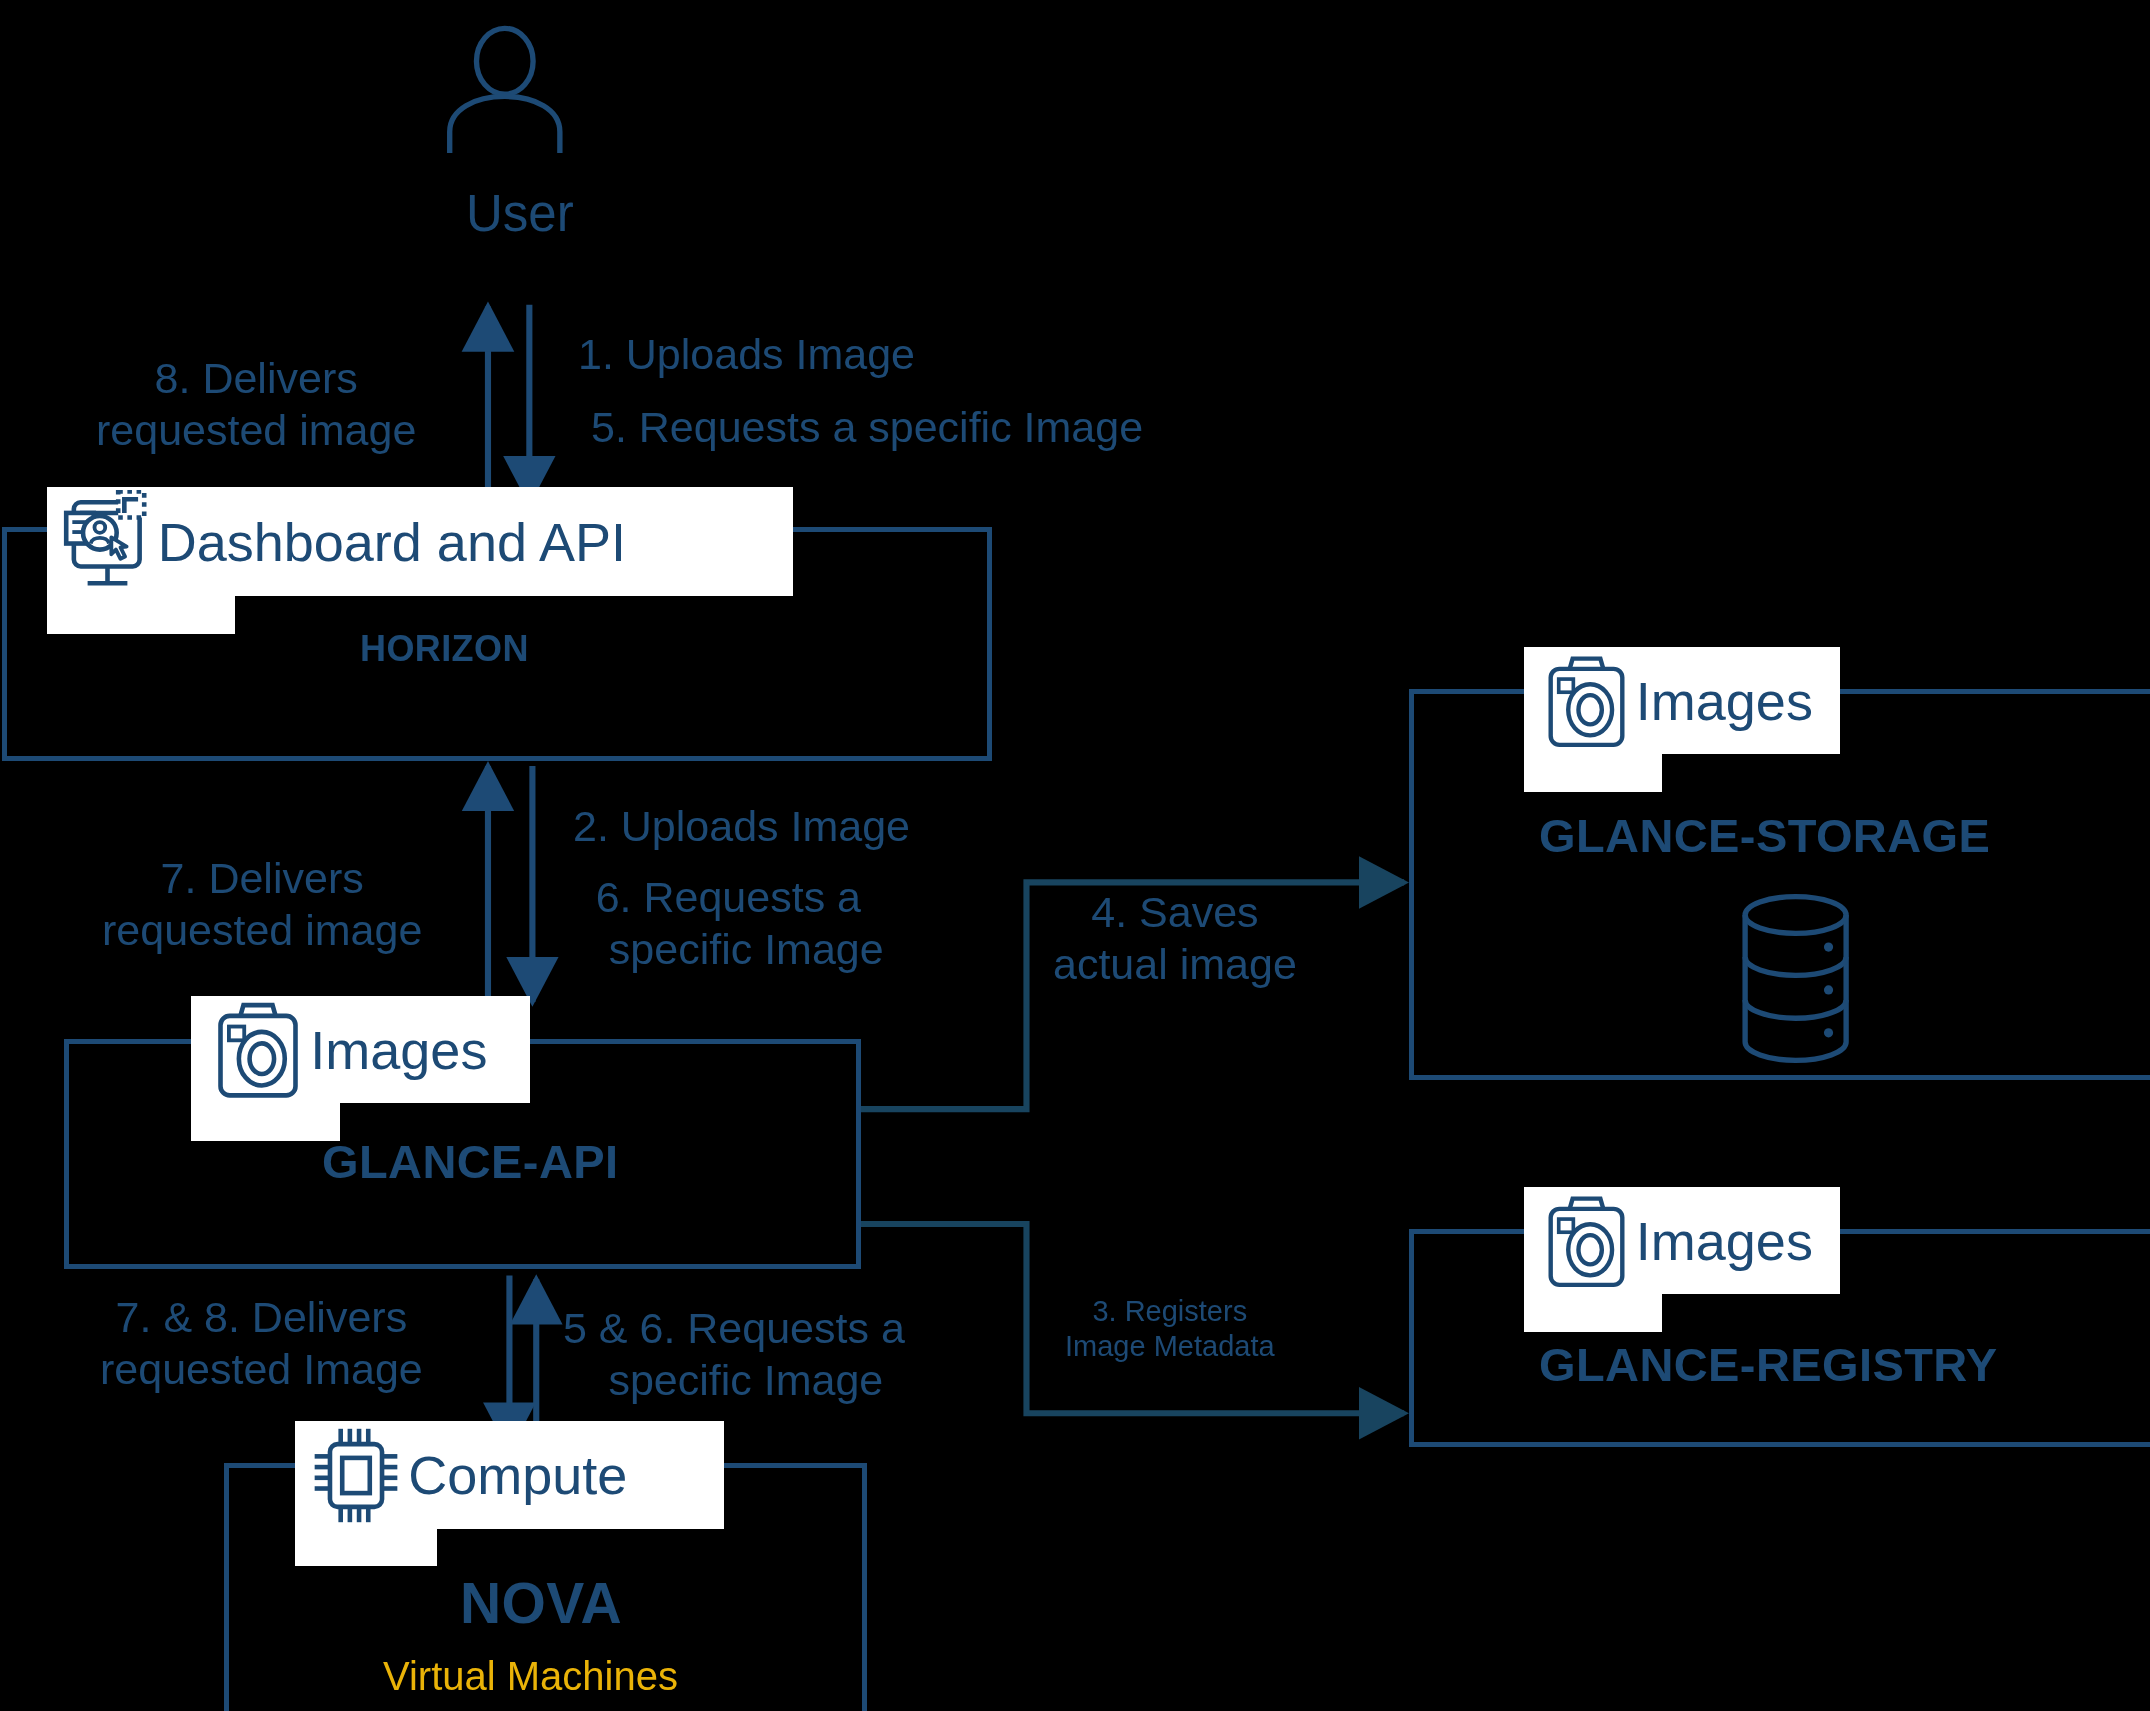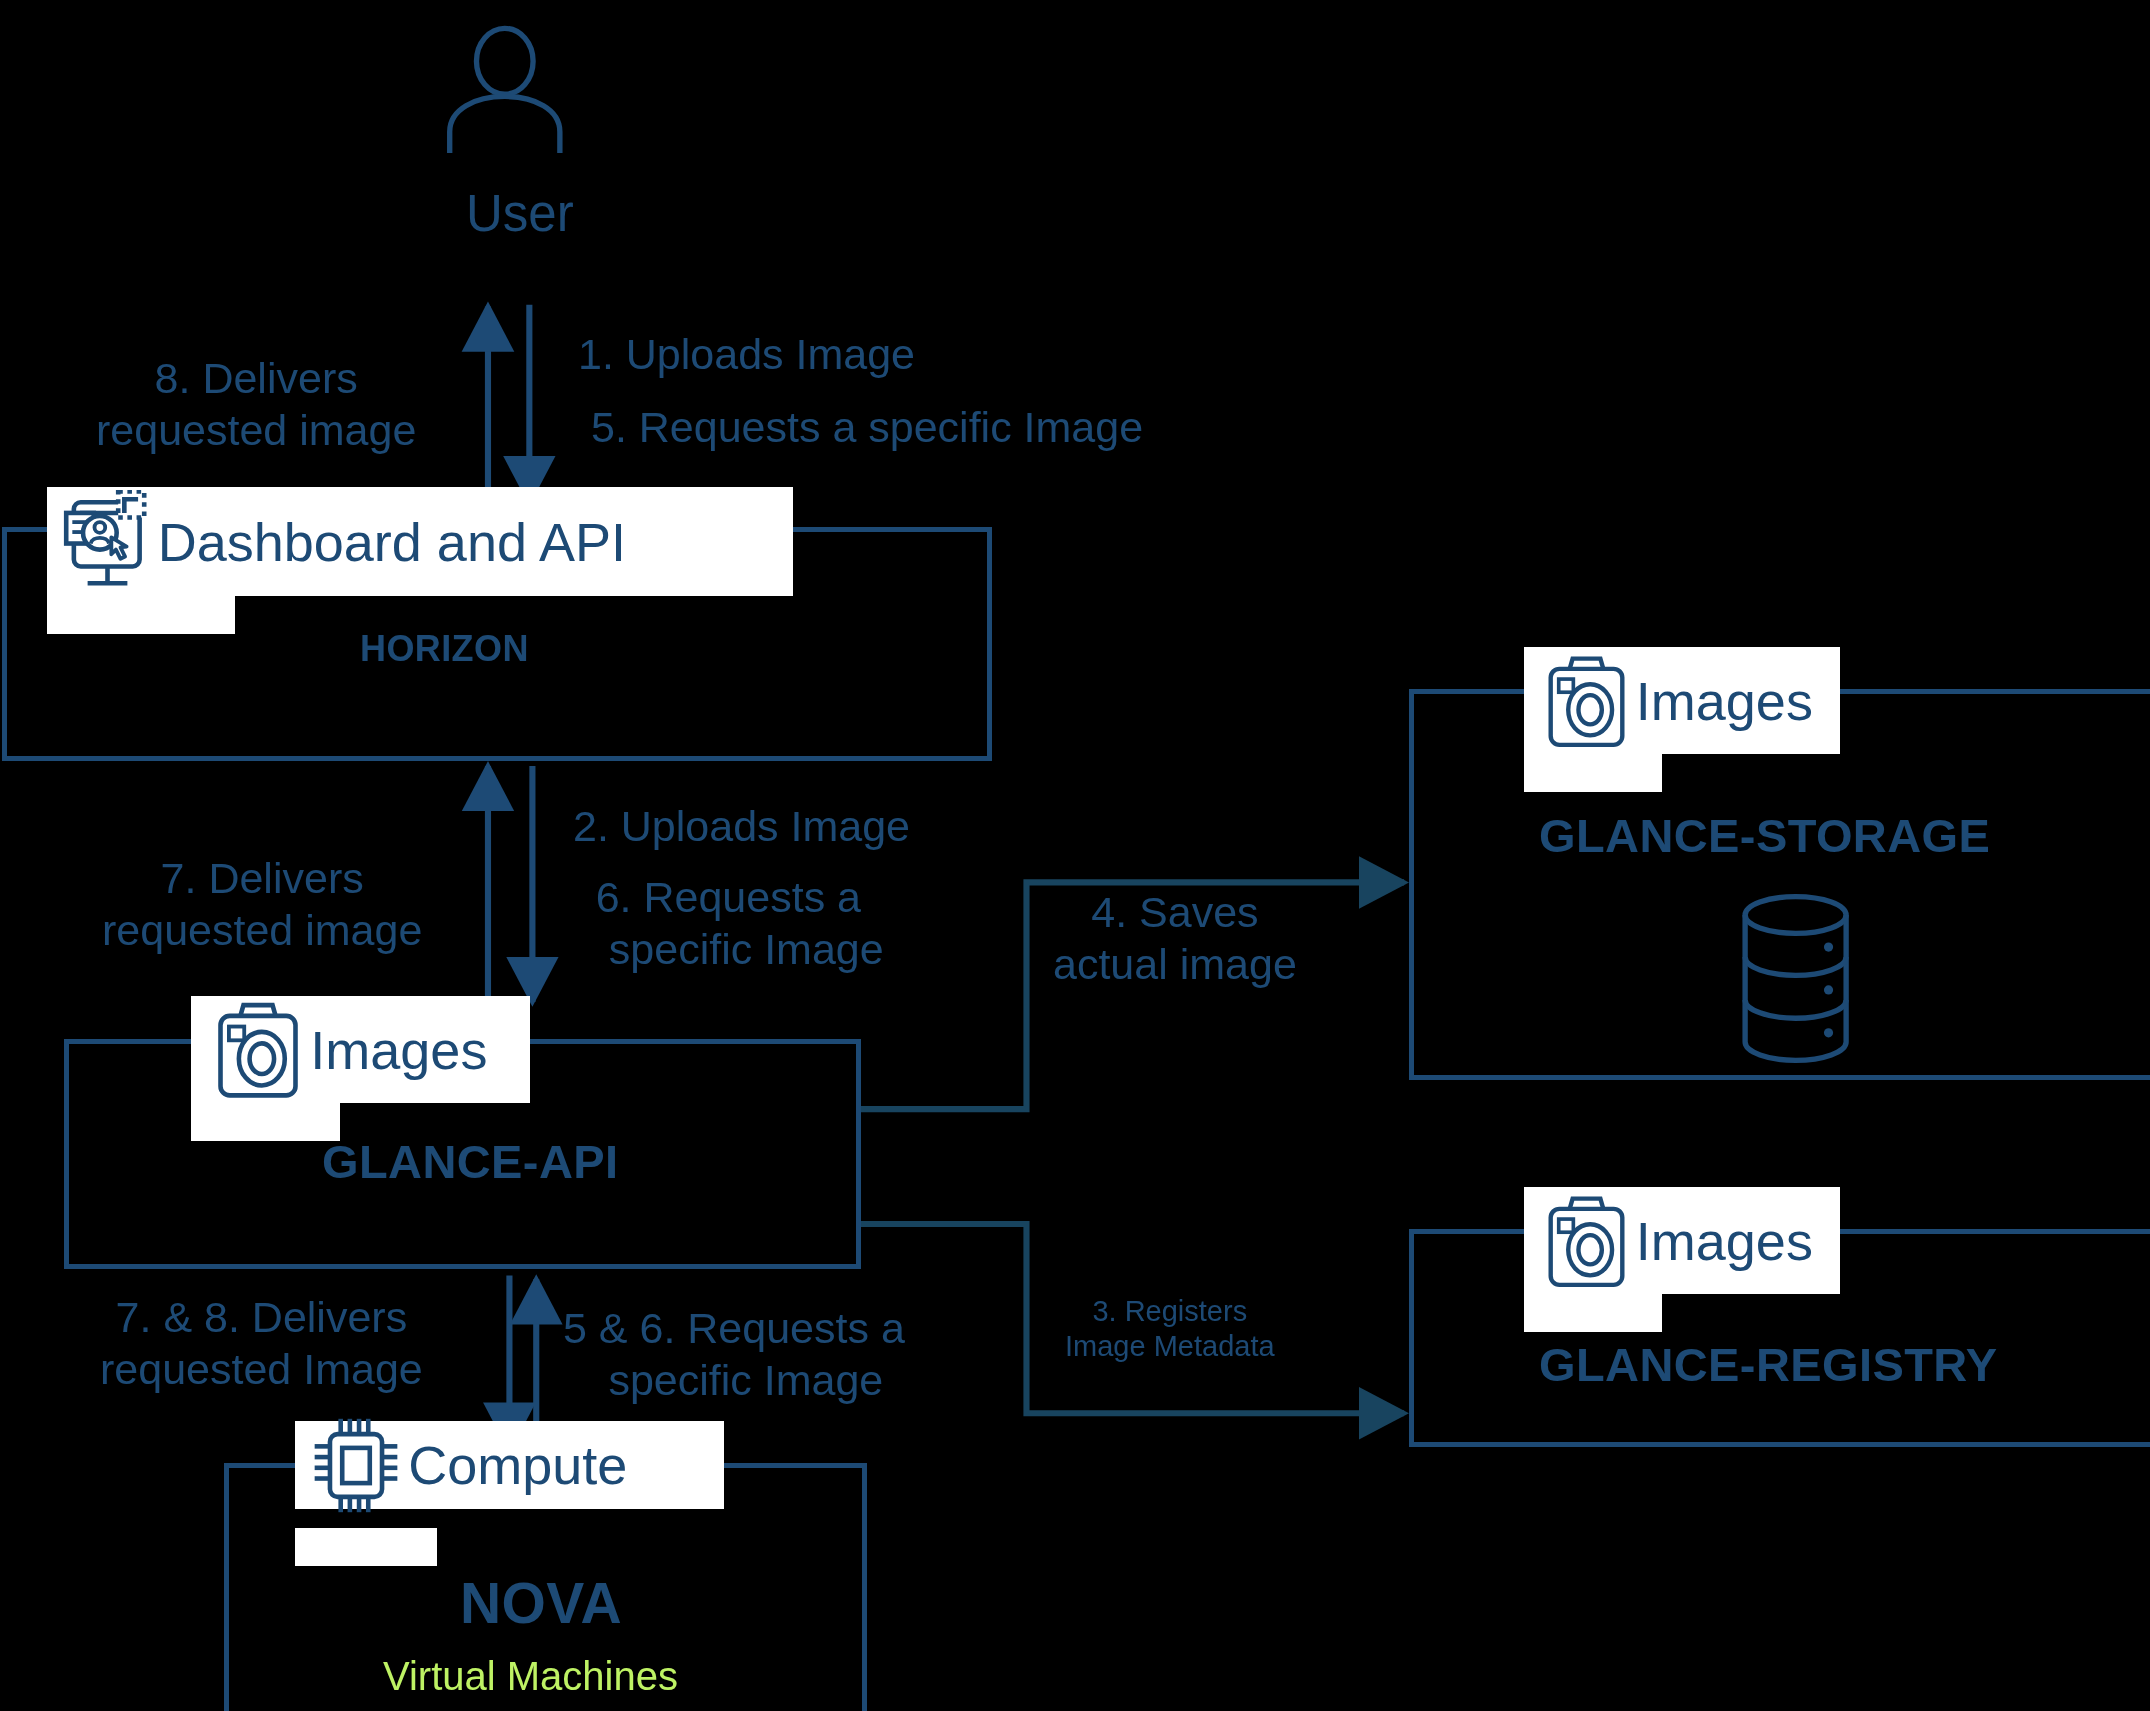--- a/index.html
+++ b/index.html
@@ -44,21 +44,21 @@
   .boxtitle{
     position:absolute;
     color:#1d4a75;
     font-weight:700;
     letter-spacing:0.4px;
     white-space:nowrap;
     z-index:5;
   }
   .boxsub{
     position:absolute;
-    color:#bef264;
+    color:#eab308;
     font-weight:400;
     white-space:nowrap;
     z-index:5;
   }
 
   
   .flabel{
     position:absolute;
     color:#1d4a75;
     font-weight:400;
@@ -217,21 +217,21 @@
       </svg>
     </span>
     <span class="tagtext" style="font-size:54px;">Images</span>
   </div>
   <div style="position:absolute;left:1524px;top:1294px;width:138px;height:38px;background:#fff;z-index:6;"></div>
 
   <div class="boxtitle" style="left:1539px;top:1337px;font-size:47px;">GLANCE-REGISTRY</div>
 
   <div class="box" style="left:224px;top:1463px;width:643px;height:253px;"></div>
 
-  <div class="tag" style="left:295px;top:1421px;width:429px;height:88px;padding-left:9.2px;">
+  <div class="tag" style="left:295px;top:1421px;width:429px;height:108px;padding-left:9.2px;">
     <span class="tagicon" style="width:104px;height:107px;">
       <svg width="98" height="103" viewBox="0 0 128 134" xmlns="http://www.w3.org/2000/svg">
         <rect x="30" y="26" width="68" height="82" rx="10" fill="none" stroke="#1d4a75" stroke-width="6"></rect>
         <rect x="46" y="44" width="36" height="46" fill="none" stroke="#1d4a75" stroke-width="6"></rect>
         <g stroke="#1d4a75" stroke-width="6">
           <line x1="44" y1="26" x2="44" y2="6"></line>
             <line x1="56" y1="26" x2="56" y2="6"></line>
           <line x1="68" y1="26" x2="68" y2="6"></line>
             <line x1="80" y1="26" x2="80" y2="6"></line>
           <line x1="44" y1="108" x2="44" y2="128"></line>

